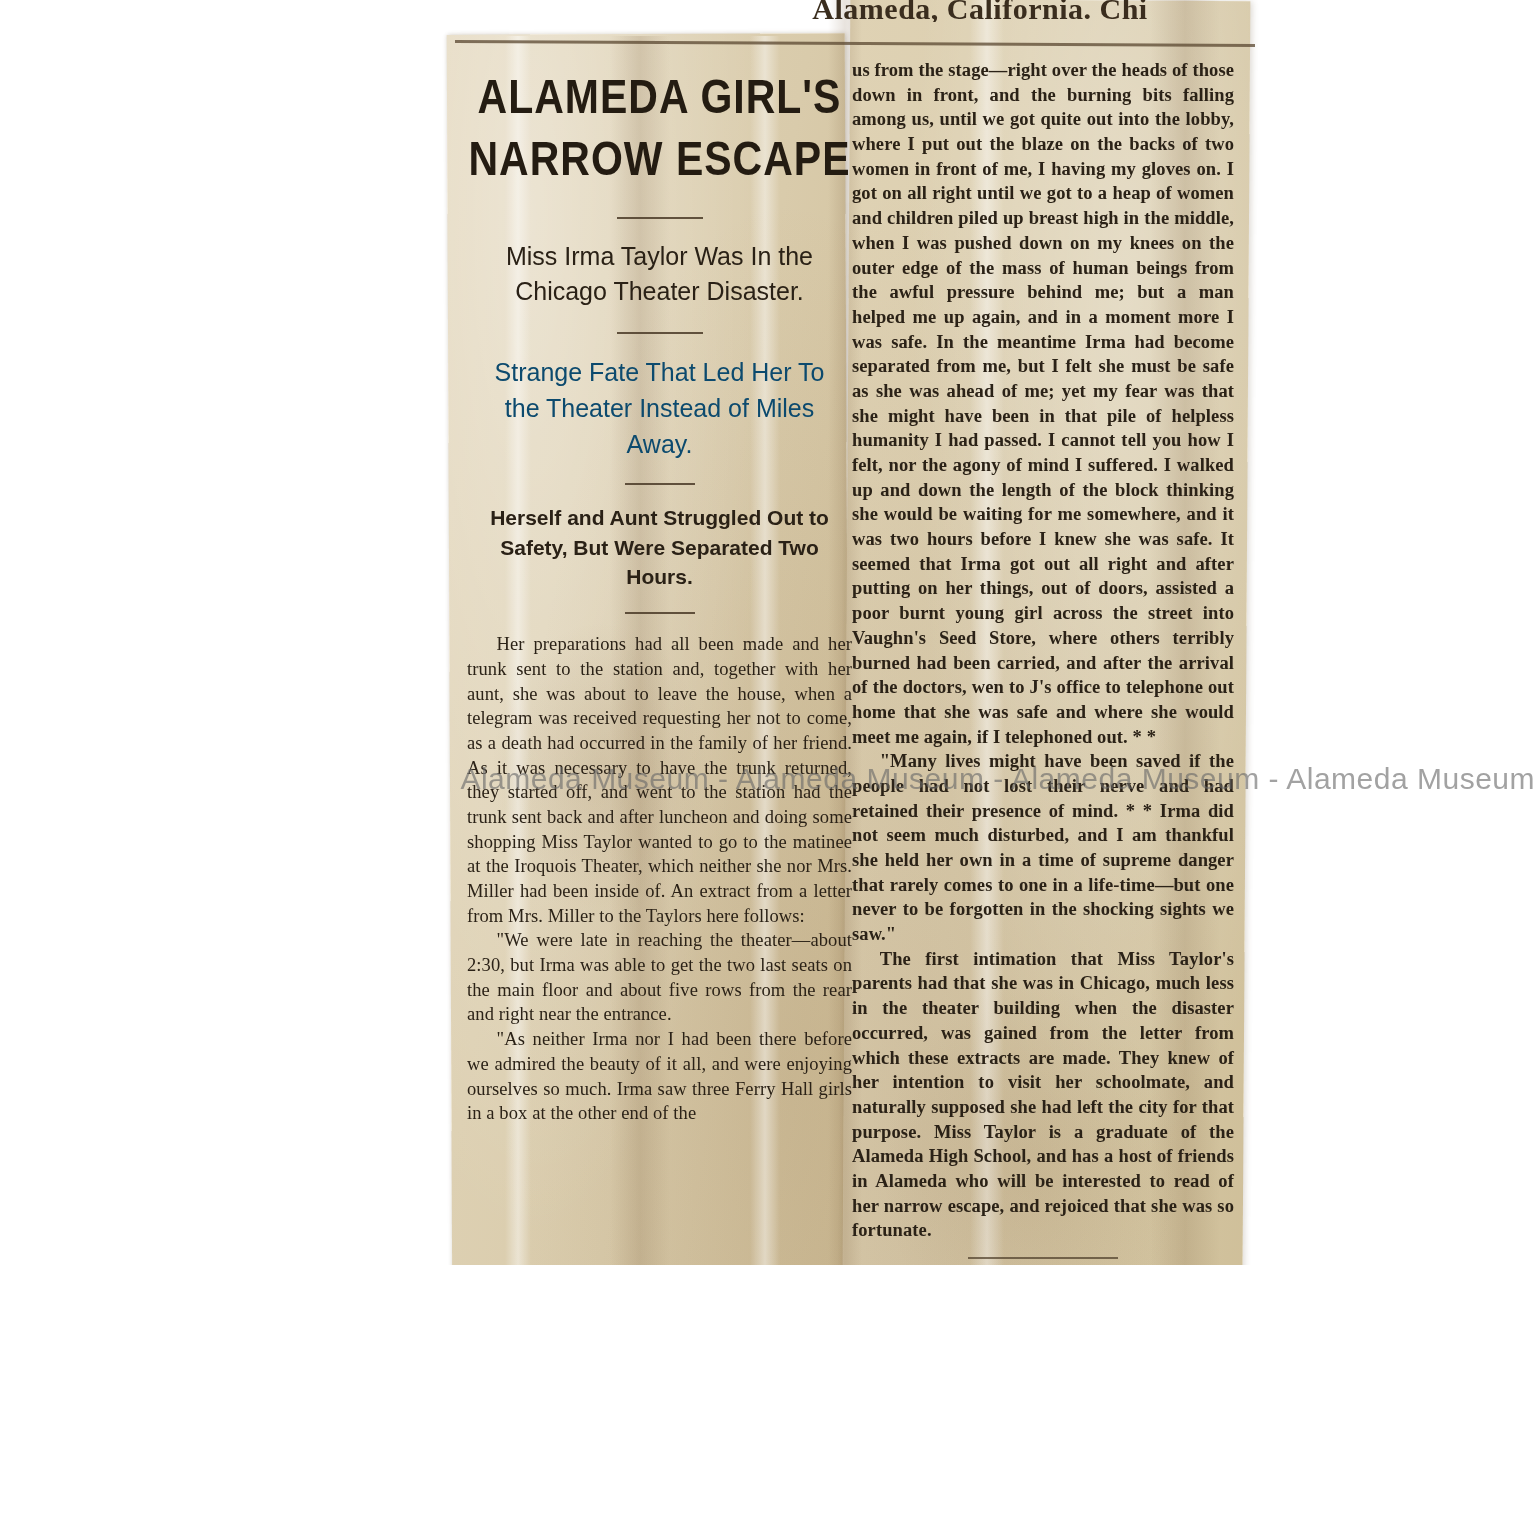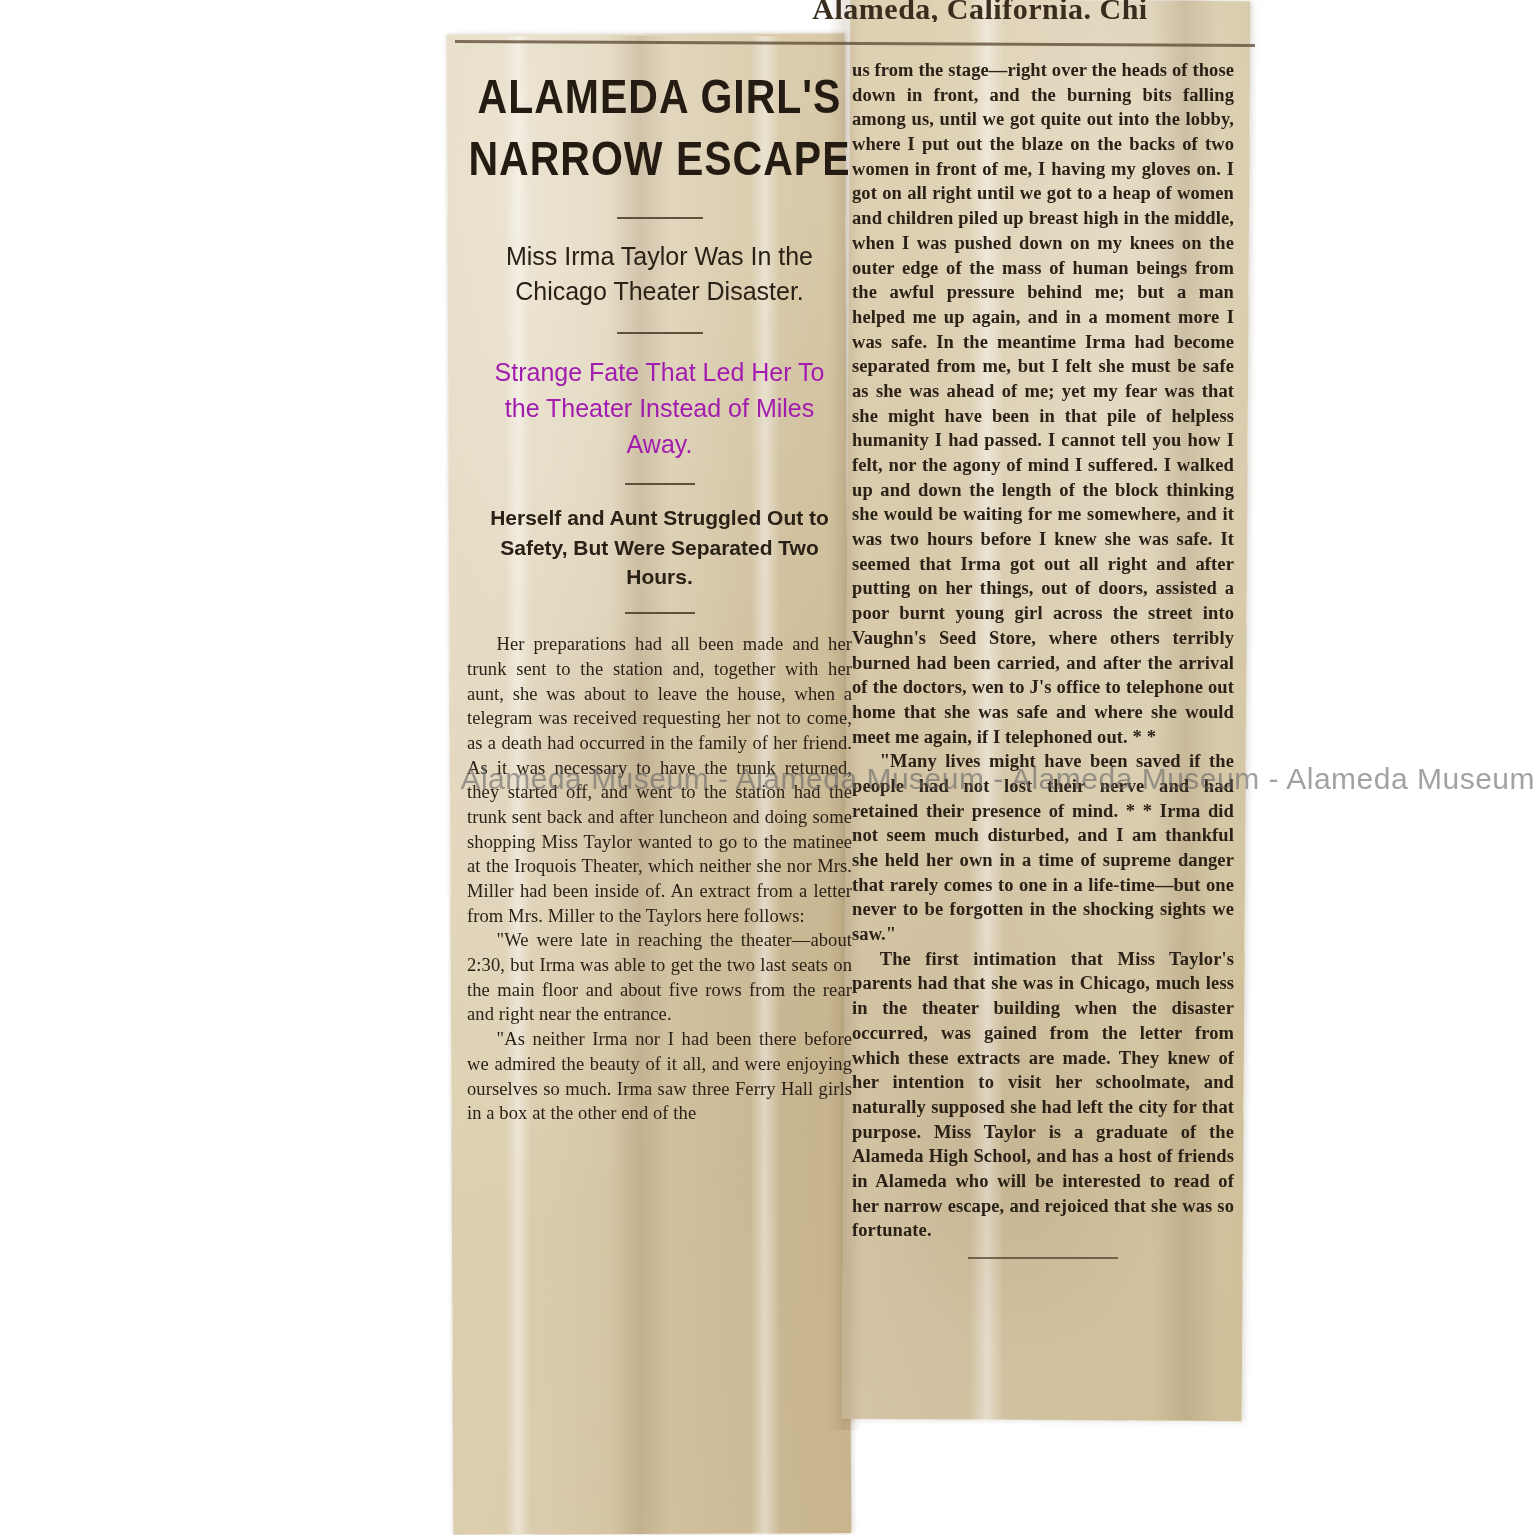--- a/index.html
+++ b/index.html
@@ -3,21 +3,21 @@
 <meta charset="utf-8">
 <style>
   html, body {
     margin: 0;
     padding: 0;
     background: #ffffff;
   }
   #page {
     position: relative;
     width: 1535px;
-    height: 1535px;
+    height: 1265px;
     background: #ffffff;
     overflow: hidden;
     font-family: "Liberation Serif", serif;
   }
 
   
   .clipping {
     position: absolute;
     left: 450px;
     top: 0px;
@@ -127,21 +127,21 @@
     line-height: 1.42;
     text-align: center;
     color: #2a2116;
     margin: 9px;
   }
   .deck2 {
     font-family: "Liberation Sans", sans-serif;
     font-size: 25px;
     line-height: 1.45;
     text-align: center;
-    color: #a21caf;
+    color: #0c4a6e;
     margin: 16px;
   }
   .deck3 {
     font-family: "Liberation Sans", sans-serif;
     font-weight: bold;
     font-size: 21px;
     line-height: 1.42;
     text-align: center;
     color: #2a2116;
     margin: 0;

